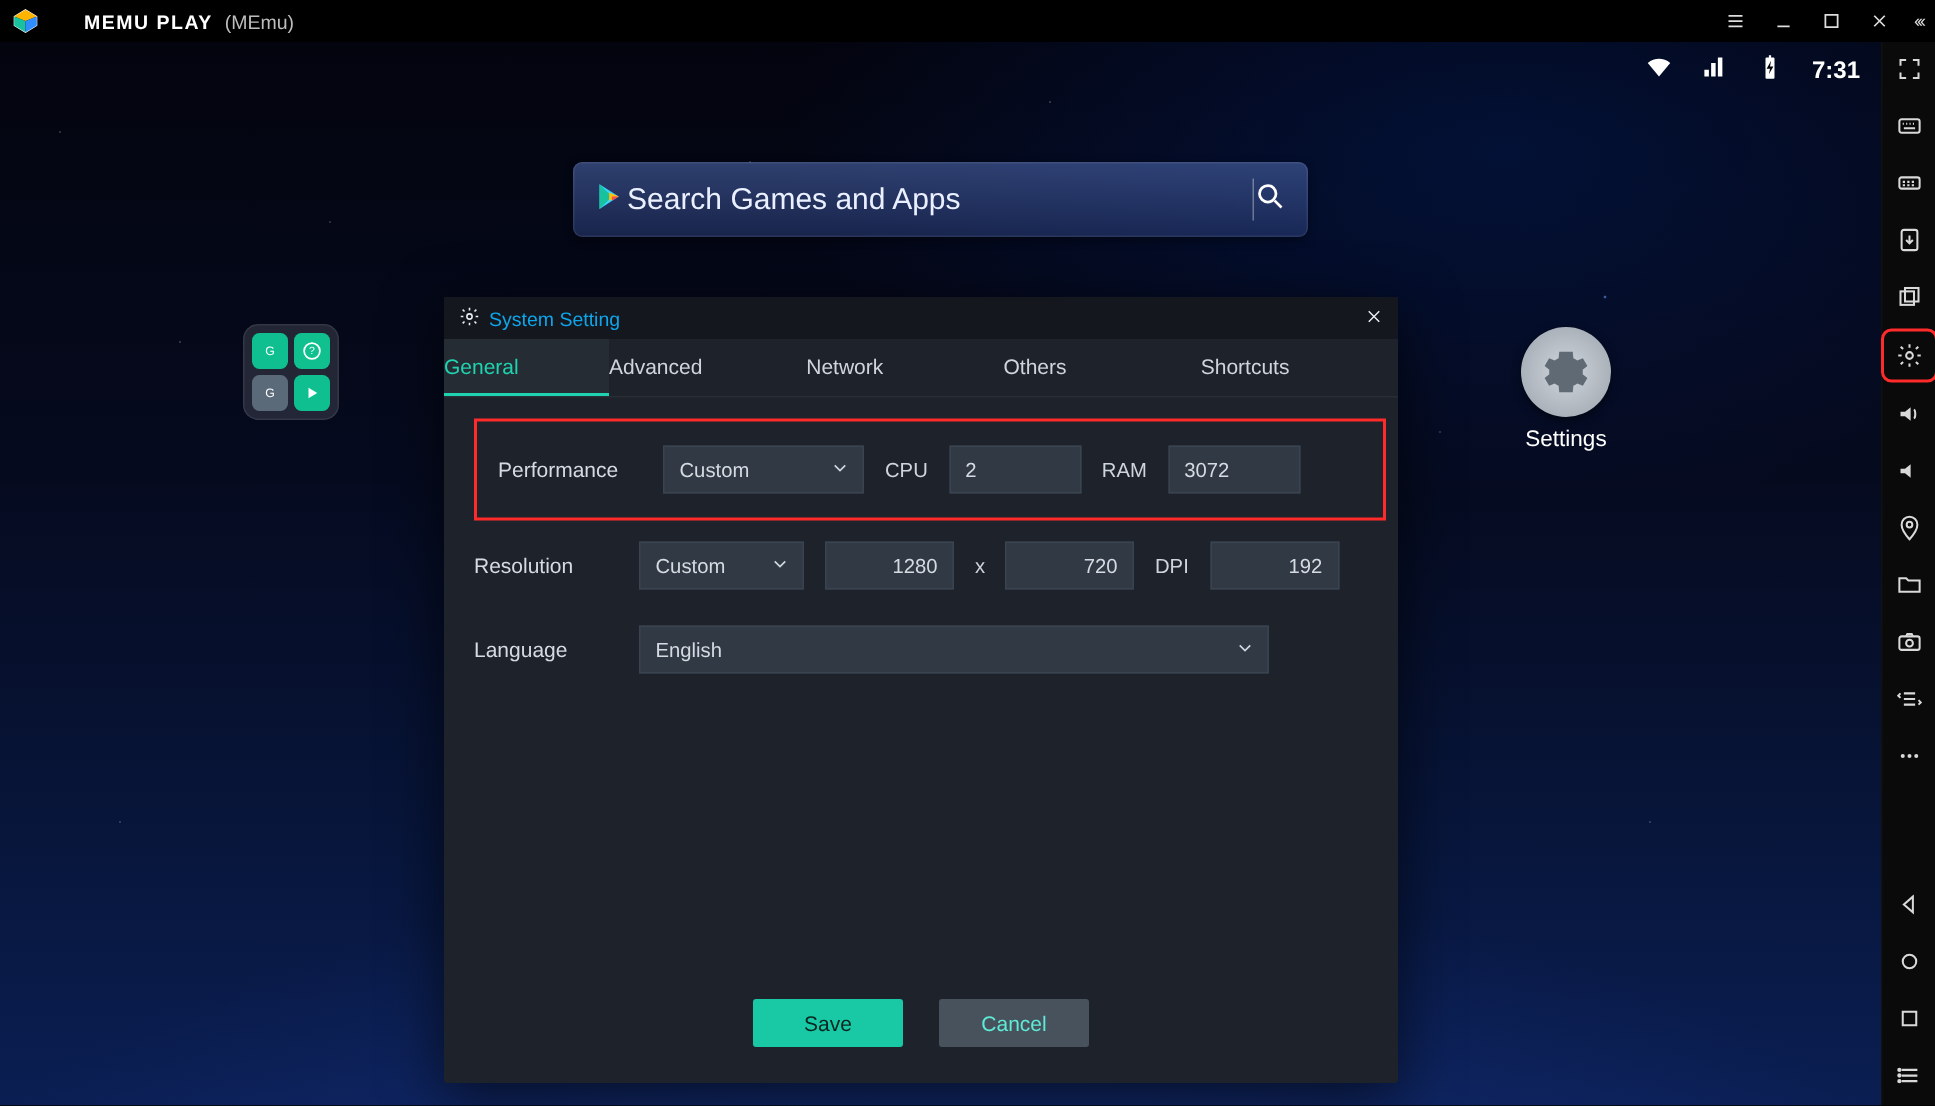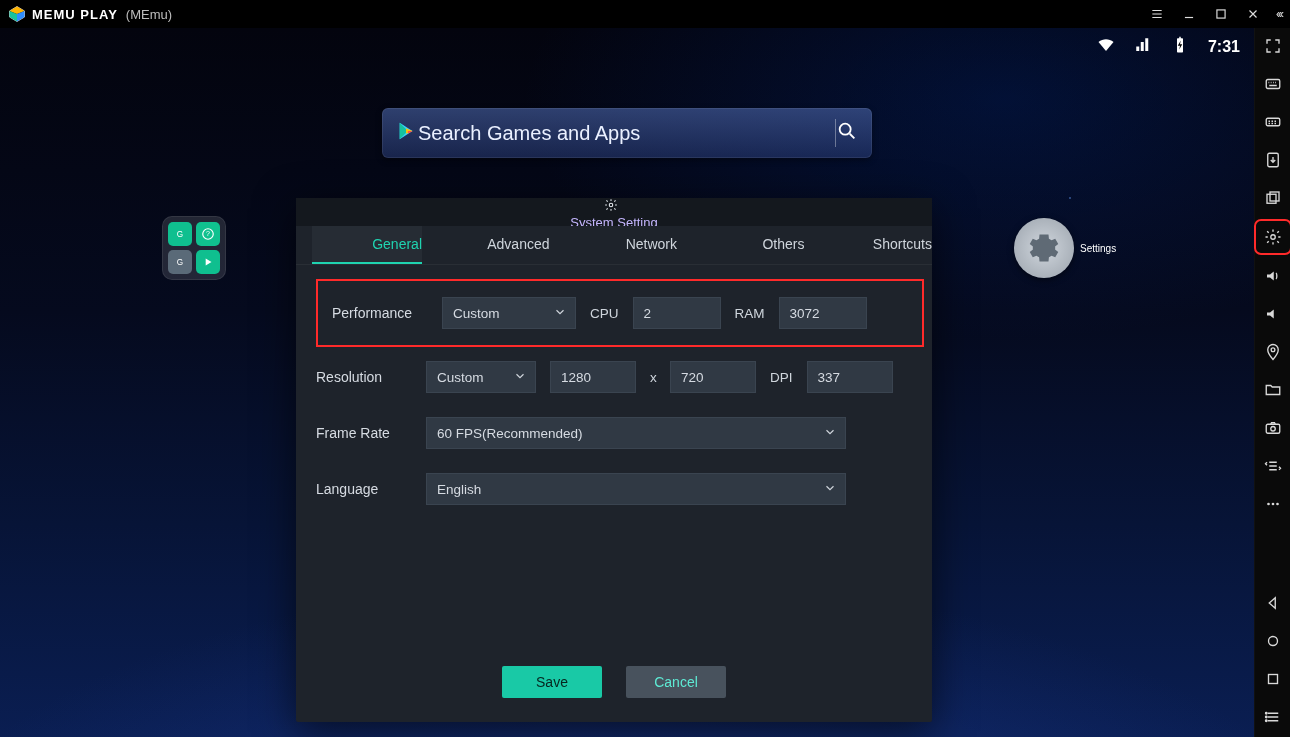--- a/index.html
+++ b/index.html
@@ -5,21 +5,21 @@
   * { box-sizing: border-box; margin: 0; padding: 0; font-family: "Segoe UI", Arial, sans-serif; }
   html, body { width: 1290px; height: 737px; background: #000; overflow: hidden; }
 
   
   .titlebar {
     height: 28px; background: #000; display: flex; align-items: center;
     padding: 0 8px; color: #cfcfcf; font-size: 13px; gap: 6px;
   }
   .titlebar .logo { display: flex; align-items: center; gap: 4px; }
   .titlebar .logo svg { width: 18px; height: 18px; }
-  .titlebar .brand { font-weight: 700; letter-spacing: 1px; color: #fff; font-size: 13px; }
+  .titlebar .brand { font-weight: 700; letter-spacing: 1px; color: #fff; font-size: 13px; margin-left: 24px; }
   .titlebar .sub { color: #bdbdbd; margin-left: 2px; }
   .titlebar .spacer { flex: 1; }
   .titlebar .winbtn { width: 26px; height: 20px; display:flex; align-items:center; justify-content:center; color:#e6e6e6; }
   .titlebar .winbtn svg { width:14px; height:14px; }
   .titlebar .chevrons { margin-left: 4px; color:#ddd; font-size: 12px; letter-spacing: -2px; }
 
   
   .app { display: flex; height: calc(737px - 28px); }
   .emulator {
     flex: 1; position: relative; overflow: hidden;
@@ -74,22 +74,22 @@
     background: rgba(255,255,255,0.12); border-radius: 10px; padding: 6px;
     display: grid; grid-template-columns: 1fr 1fr; gap: 4px;
     box-shadow: inset 0 0 0 1px rgba(255,255,255,.08);
   }
   .folder .mini { border-radius:5px; display:flex; align-items:center; justify-content:center; }
   .folder .mini svg { width: 14px; height:14px; fill:#fff; }
   .g1 { background:#0fbf8f;} .g2{background:#10c18f;} .g3{background:#5a6a78;} .g4{background:#0fbf8f;}
 
   
   .app-settings {
-    position:absolute; top: 190px; left: 1014px; display:flex; flex-direction:row; align-items:center; gap:6px;
-    color:#fff; font-size:10px;justify-content:flex-end;
+    position:absolute; top: 190px; left: 1014px; display:flex; flex-direction:column; align-items:center; gap:6px;
+    color:#fff; font-size:15px;justify-content:flex-end;
   }
   .app-settings .gear {
     width: 60px; height:60px; border-radius:50%; background: radial-gradient(#d0d6dd,#9aa2ab);
     display:flex; align-items:center; justify-content:center;
     box-shadow: 0 2px 6px rgba(0,0,0,.5);
   }
   .app-settings .gear svg { width:36px; height:36px; }
 
   
   .sidebar {
@@ -105,28 +105,28 @@
   }
   .sidebar .grow { flex:1; }
 
   
   .dialog {
     position:absolute; top: 170px; left: 296px; width: 636px; height: 524px;
     background: #1e232b; border-radius: 2px; box-shadow: 0 10px 40px rgba(0,0,0,.6);
     color:#cfd5dc; display:flex; flex-direction:column;
   }
   .dialog .dlg-title {
-    height: 28px; background: #14181e; display:flex; align-items:center; padding: 0 10px; font-size:13px; color:#c4b5fd;flex-direction:column;
+    height: 28px; background: #14181e; display:flex; align-items:center; padding: 0 10px; font-size:13px; color:#0ea5e9;
   }
   .dialog .dlg-title .gear-icon svg{ width:14px; height:14px; stroke:#e9edf2; fill:none; stroke-width:1.8; margin-right:6px;}
   .dialog .dlg-title .spacer{flex:1;}
   .dialog .dlg-title .close svg{ width:12px; height:12px; stroke:#e9edf2; stroke-width:2; }
 
   .dialog .tabs { display:flex; background:#1e232b; border-bottom:1px solid rgba(255,255,255,.05); }
-  .dialog .tabs .tab { flex:1; text-align:right; padding:10px 0; font-size:14px; color:#cfd5dc; cursor:pointer;margin-left:16px; }
+  .dialog .tabs .tab { flex:1; text-align:left; padding:10px 0; font-size:14px; color:#cfd5dc; cursor:pointer; }
   .dialog .tabs .tab:first-child { flex: 0 0 110px; }
   .dialog .tabs .tab.active { color:#1fd3b0; border-bottom:2px solid #1fd3b0; background:#262c34;}
 
   .dialog .body { padding: 14px 8px 10px 20px; flex:1; }
 
   .row { display:flex; align-items:center; gap: 14px; margin: 14px 0 24px 0; }
   .row .label { width: 96px; color:#d6dbe2; font-size:14px; }
 
   .highlight {
     border: 2px solid #ff2a2a; padding: 16px 14px 16px 14px; margin: 0 0 8px 0;
@@ -134,21 +134,21 @@
   .highlight .row { margin: 0; }
 
   .select, .input, .wide-select {
     background:#303944; border:1px solid #3a4450; color:#d6dbe2; height:32px; font-size:13.5px;
     display:flex; align-items:center; padding: 0 10px; position:relative;
   }
   .select { width:134px; }
   .select .chev, .wide-select .chev { position:absolute; right:8px; top:7px; }
   .select .chev svg, .wide-select .chev svg { width:14px; height:14px; stroke:#cfd5dc; fill:none; stroke-width:2;}
   .input { width:88px; }
-  .input.small { width:86px; }
+  .input.small { width:86px;justify-content:flex-end; }
   .mini-label { color:#cfd5dc; font-size:13.5px; }
   .wide-select { width:420px; }
 
   .dialog .footer { display:flex; justify-content:center; gap:24px; padding: 0 0 24px 0; }
   .btn { width:100px; height:32px; display:flex; align-items:center; justify-content:center; font-size:14px; border-radius:2px; cursor:pointer; }
   .btn.primary { background:#19c9a6; color:#06261f; }
   .btn.secondary { background:#48525d; color:#5eead4; }
 
 </style>
 </head>
@@ -309,33 +309,24 @@
           </div>
           <div class="input small">
               <span>1280</span>
             </div>
           <div class="mini-label" style="width:6px;text-align:center">x</div>
           <div class="input small">
               <span>720</span>
             </div>
           <div class="mini-label">DPI</div>
           <div class="input small">
-              <span>337</span>
+              <span>192</span>
             </div>
         </div>
 
-        <div class="row">
-          <div class="label">Frame Rate</div>
-          <div class="wide-select">
-            <span>60 FPS(Recommended)</span>
-            <span class="chev"><svg viewBox="0 0 24 24">
-                  <path d="M6 9l6 6 6-6"></path>
-                </svg></span>
-          </div>
-        </div>
 
 
         <div class="row">
           <div class="label">Language</div>
           <div class="wide-select">
             <span>English</span>
             <span class="chev"><svg viewBox="0 0 24 24">
                   <path d="M6 9l6 6 6-6"></path>
                 </svg></span>
           </div>

